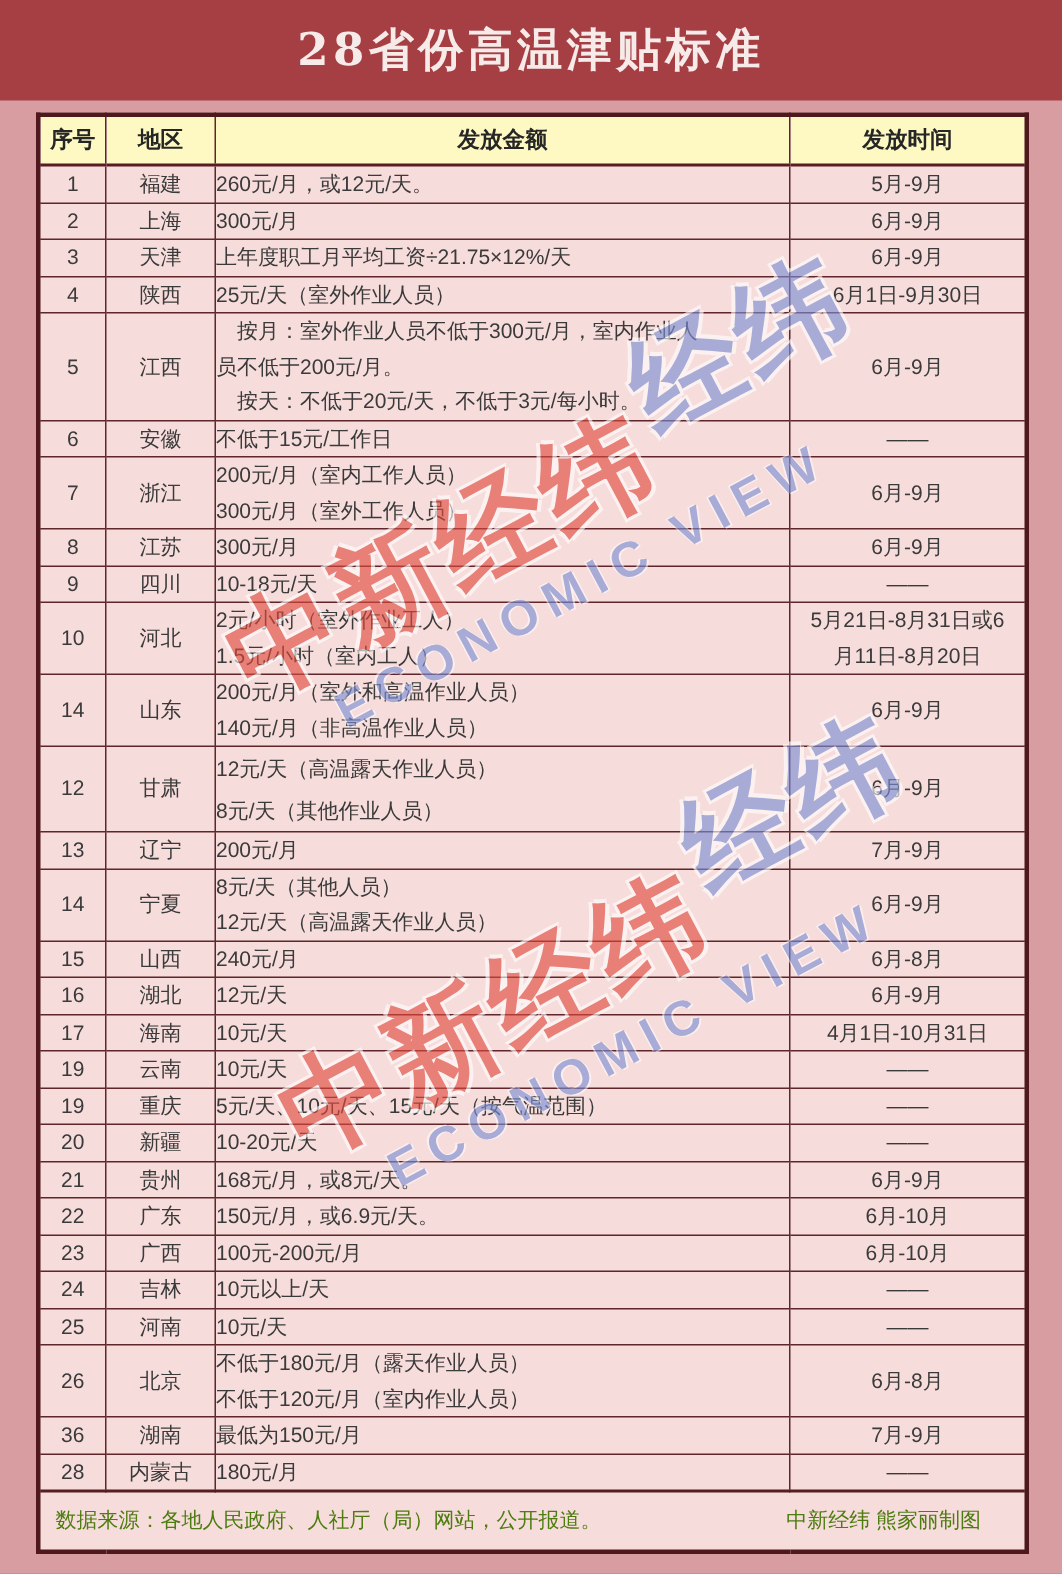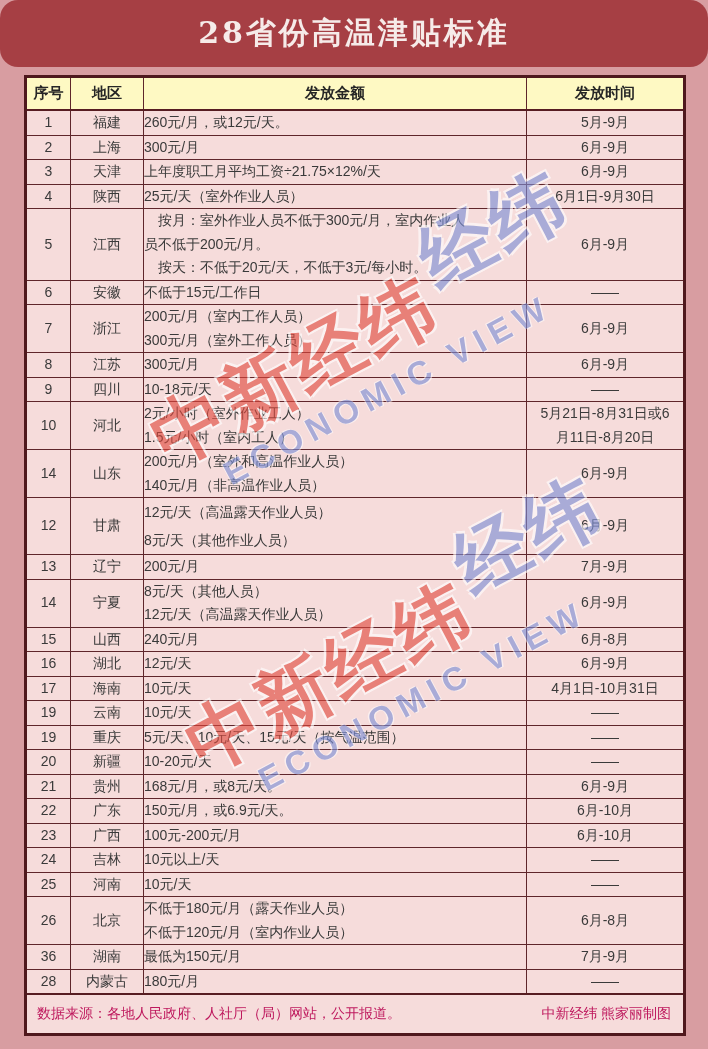--- a/index.html
+++ b/index.html
@@ -4,21 +4,21 @@
 <style>
   html,body{margin:0;padding:0;background:#888;}
   .page{
     position:relative;width:708px;height:1049px;margin:0 auto;
     background:#d89da1;overflow:hidden;
     font-family:"Liberation Sans",sans-serif;
   }
   
   .title-band{
     position:absolute;left:0;top:0;width:708px;height:67px;
-    background:#a63f44;display:flex;align-items:center;justify-content:center;border-radius:18px;
+    background:#a63f44;display:flex;align-items:center;justify-content:center;
   }
   .title-band h1{
     margin:0;color:#f6ebe9;font-size:30px;font-weight:bold;
     font-family:"DejaVu Serif","Liberation Serif",serif;letter-spacing:3px;
   }
   
   table.subsidy{
     position:absolute;left:24px;top:75px;width:659px;
     border-collapse:collapse;table-layout:fixed;
     background:#f6dcdb;border:3px solid #4f181d;
@@ -33,21 +33,21 @@
   }
   table.subsidy td{line-height:23.5px;}
   td.c-no,td.c-region{text-align:center;}
   td.c-time{text-align:center;white-space:pre-line;padding:1px 3px;}
   td.c-amount{text-align:left;white-space:pre-line;padding:1px 6px 1px 12px;margin-left:47px;}
   tr.loose td.c-amount{line-height:28px;}
   
   tfoot td{border-top:2px solid #571d22 !important;}
   .foot-flex{
     display:flex;justify-content:space-between;align-items:center;
-    padding:7px 12px 7px 10px;font-size:14px;color:#be185d;font-family:Liberation Serif, serif;
+    padding:7px 29px 7px 10px;font-size:14px;color:#4d7c0f;
   }
   
   .wm{
     position:absolute;transform:rotate(-28deg);transform-origin:0 0;
     opacity:0.62;pointer-events:none;white-space:nowrap;z-index:5;
   }
   .wm-cn{
     font-size:74px;font-weight:bold;letter-spacing:4px;line-height:74px;
     text-shadow:-2px -2px 0 #fff,2px -2px 0 #fff,-2px 2px 0 #fff,2px 2px 0 #fff;
   }

